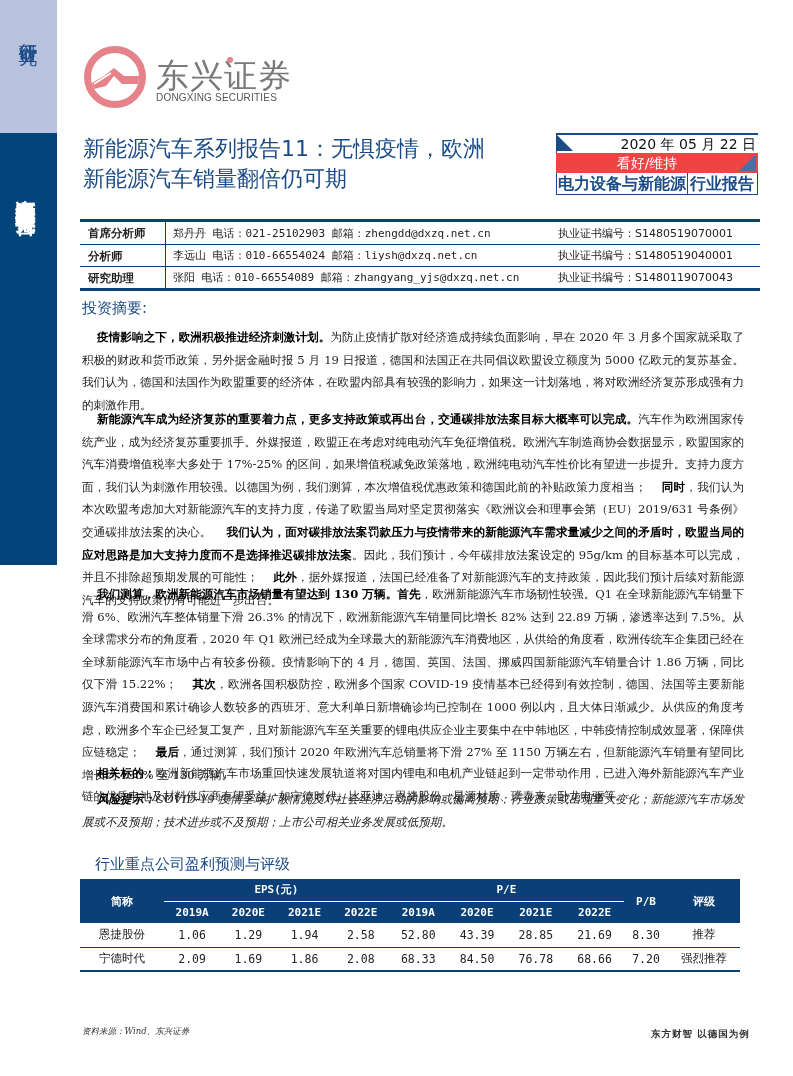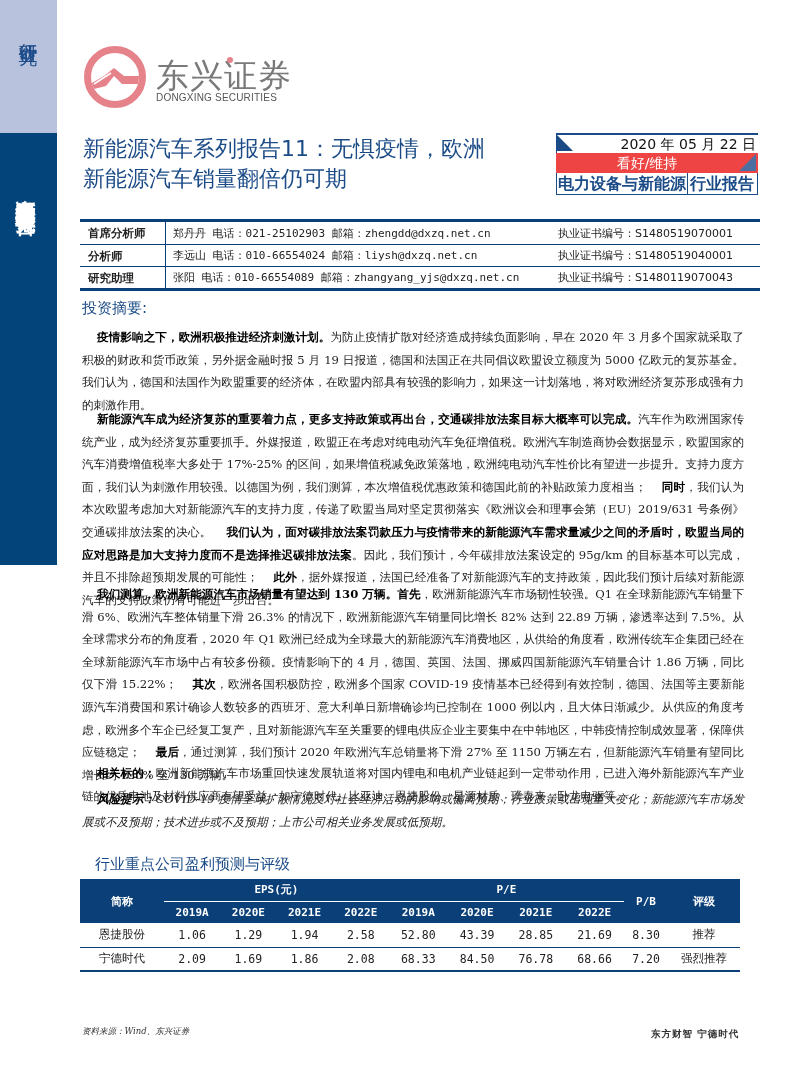--- a/index.html
+++ b/index.html
@@ -183,13 +183,13 @@
       <td>76.78</td>
       <td>68.66</td>
       <td>7.20</td>
       <td class="rate">强烈推荐</td>
     </tr>
   </tbody>
 </table>
 
 <div class="source">资料来源：Wind、东兴证券</div>
 
-<div class="footer">东方财智  宁德时代</div>
+<div class="footer">东方财智  以德国为例</div>
 
 </body></html>

